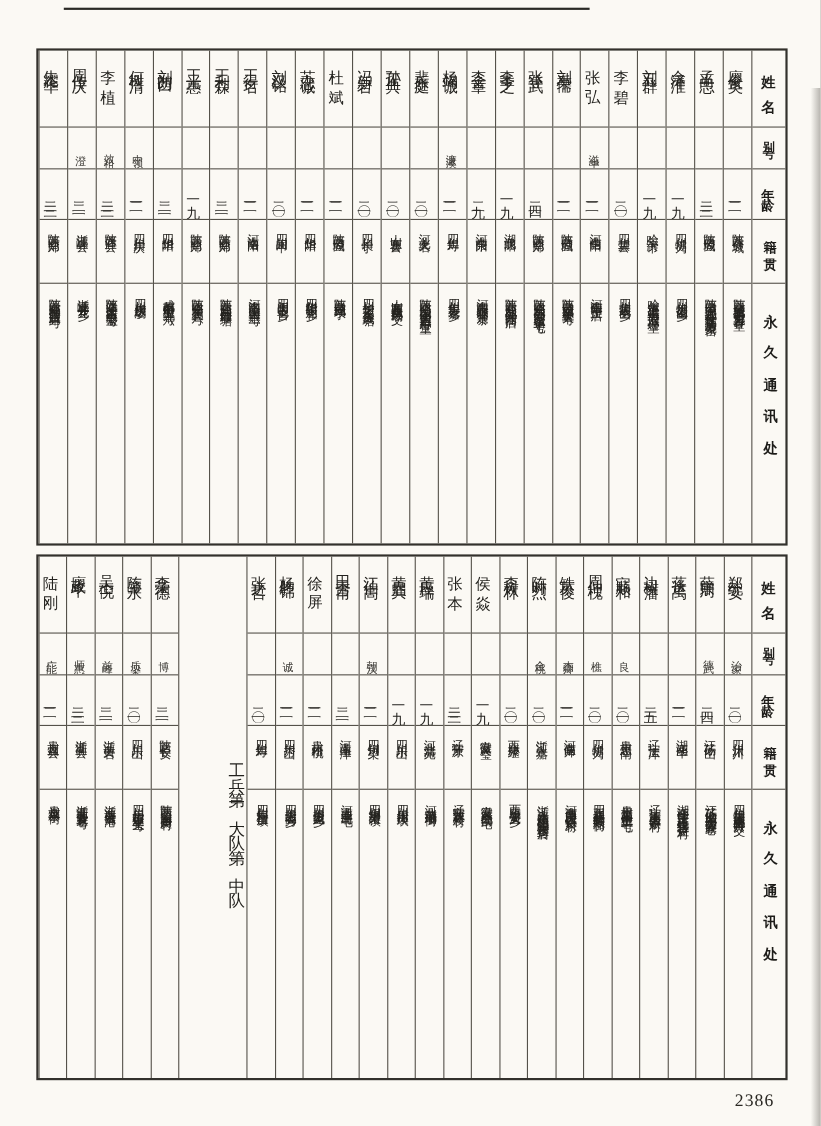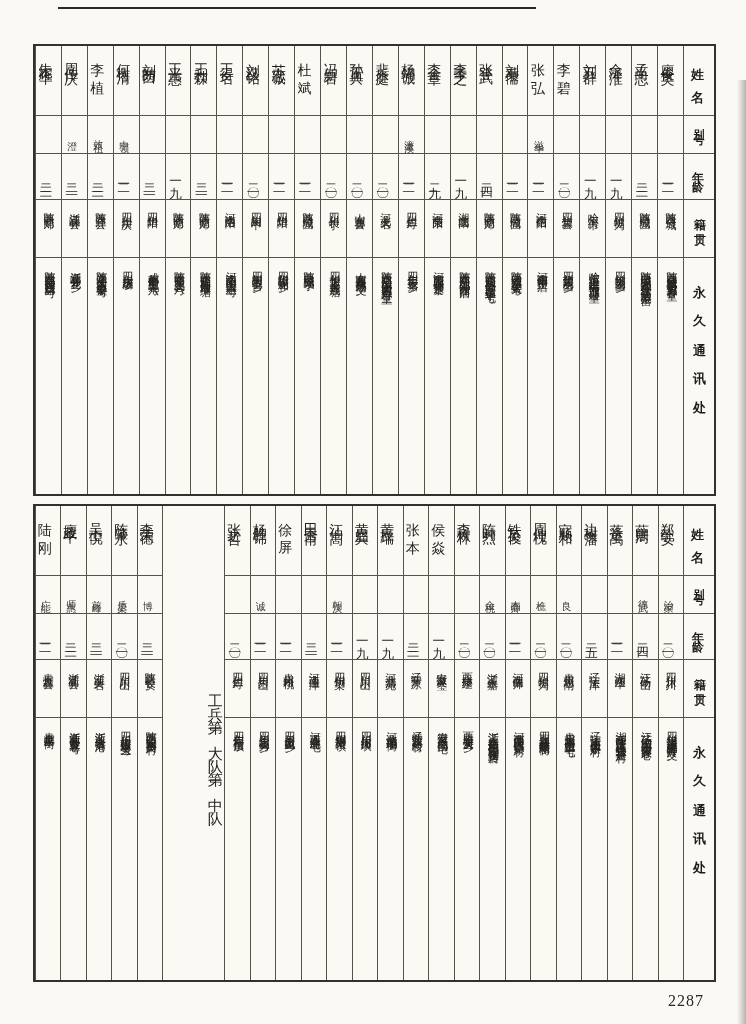--- a/index.html
+++ b/index.html
@@ -406,14 +406,14 @@
         </div>
         <div class="col entry-col">
           <div class="cell r-name n2">陆刚</div>
           <div class="cell r-alias">广能</div>
           <div class="cell r-age">二一</div>
           <div class="cell r-native">贵州盘县</div>
           <div class="cell r-addr">贵州盘县平街</div>
         </div>
       </div>
   </div>
-  <div class="page-number">2287</div>
+  <div class="page-number">2386</div>
 </div>
 
 </body></html>

